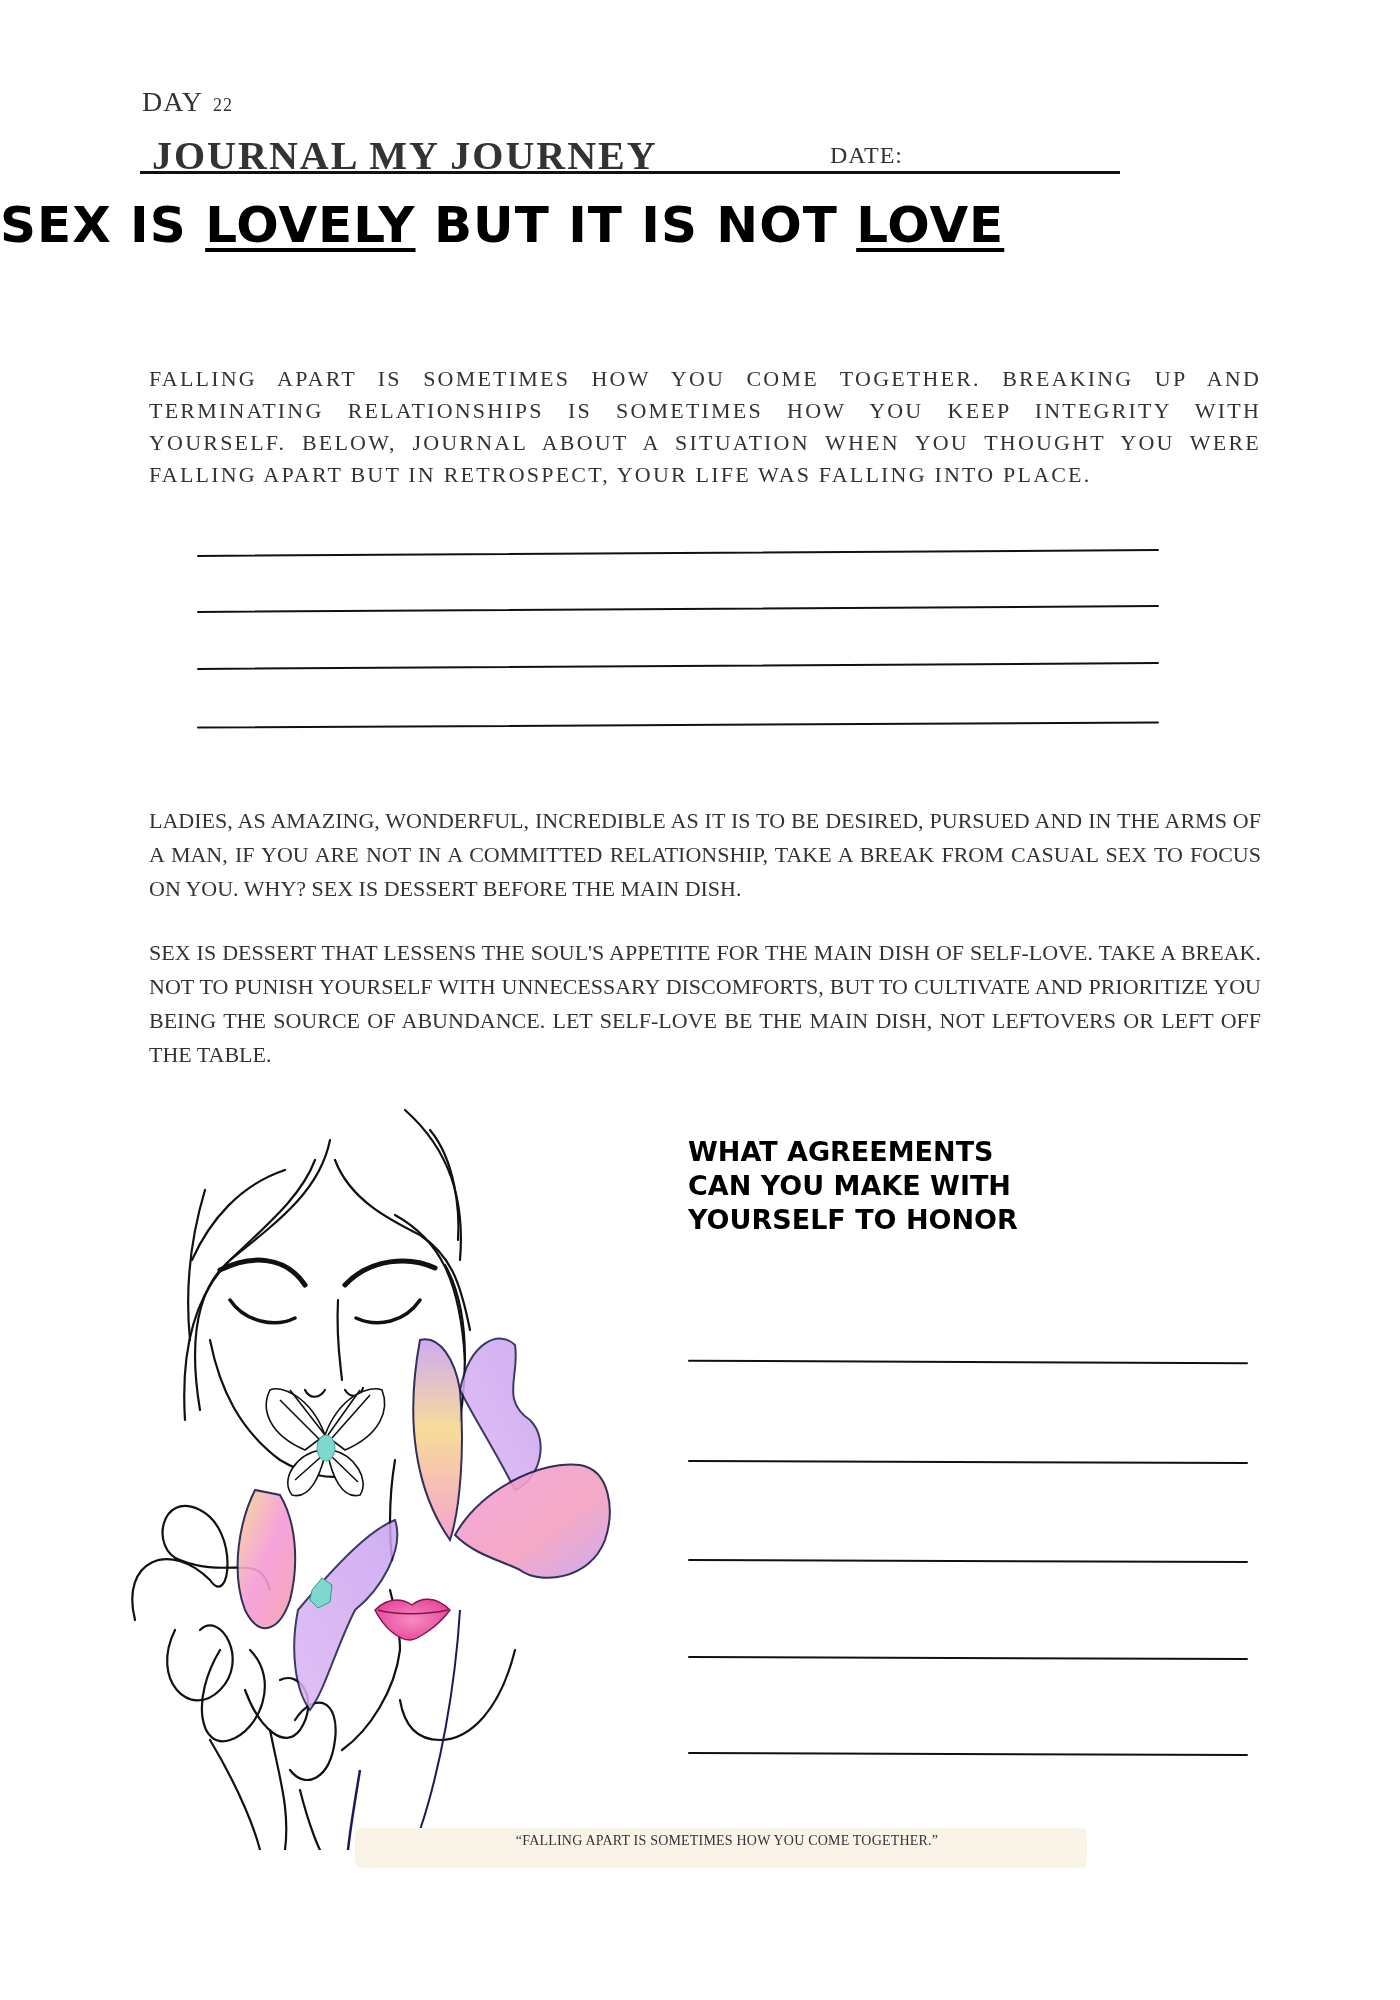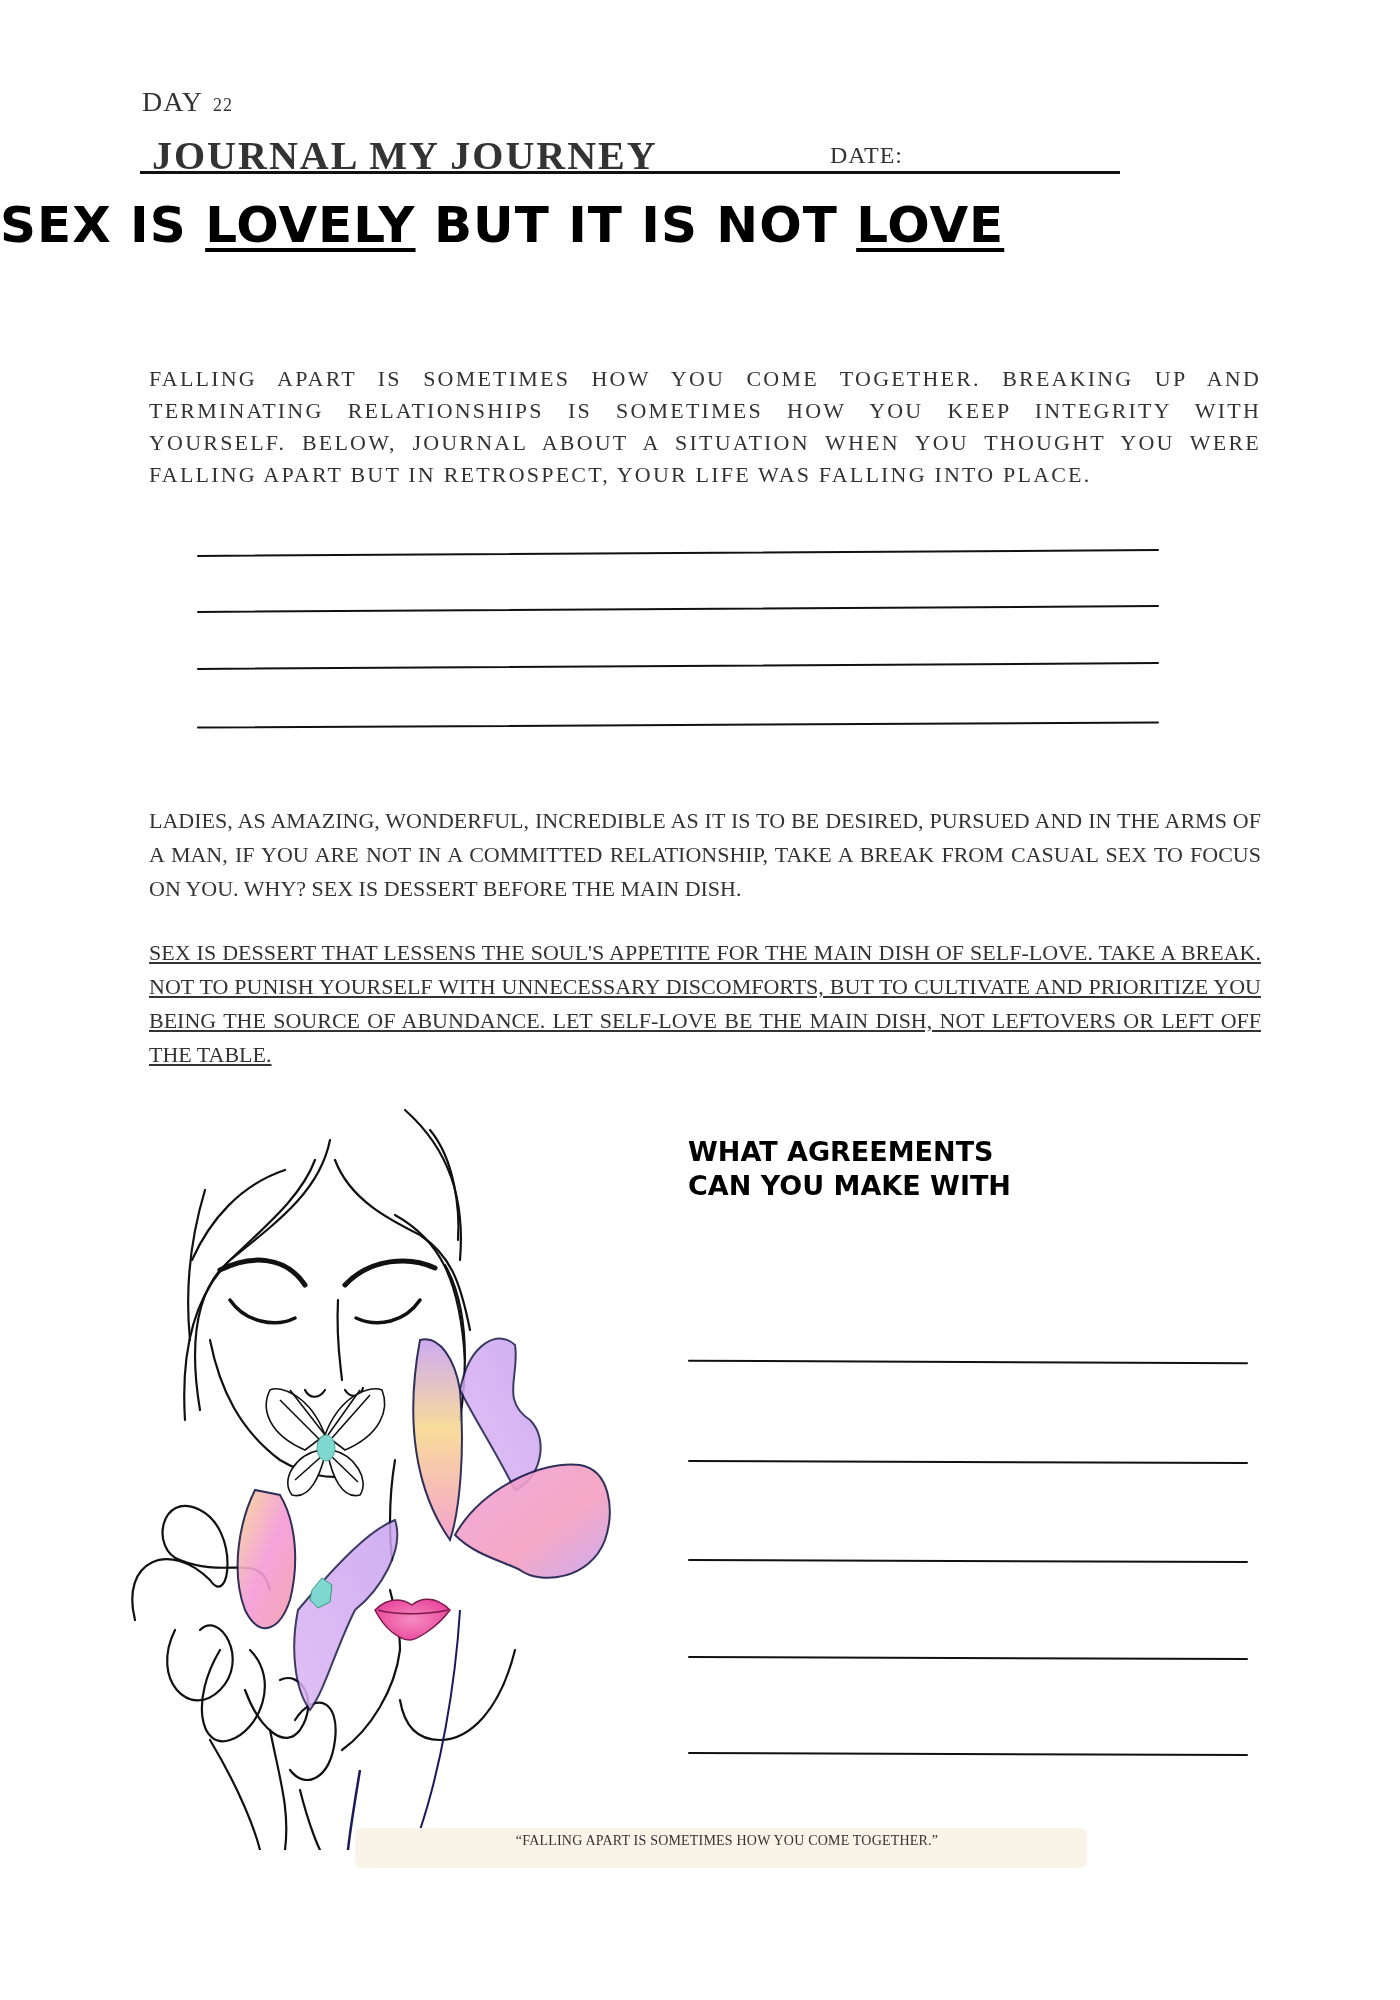--- a/index.html
+++ b/index.html
@@ -15,21 +15,21 @@
 
   .headline { left: 0; width: 1400px; top: 196px; text-align: left; margin: 0;
               font-family: "DejaVu Sans", "Liberation Sans", sans-serif; font-weight: bold;
               font-size: 50px; letter-spacing: 1px; color: #000; }
   .headline .u { text-decoration: underline; text-decoration-thickness: 4px; text-underline-offset: 6px; }
 
   .para { left: 141px; width: 1112px; font-size: 22px; text-align: justify; text-align-last: left;
           color: #333; margin: 8px; }
   .para1 { top: 355px; line-height: 32px; letter-spacing: 2.2px; }
   .para2 { top: 796px; line-height: 34px; }
-  .para3 { top: 928px; line-height: 34px; text-decoration: underline; }
+  .para3 { top: 928px; line-height: 34px; }
 
   .write-line { height: 2px; background: #111; border-radius: 1px; }
 
   .question { left: 688px; top: 1135px; margin: 0; width: 420px;
               font-family: "DejaVu Sans", "Liberation Sans", sans-serif; font-weight: bold;
               font-size: 27px; line-height: 34px; color: #000; letter-spacing: 0px; }
 
   .illustration { left: 120px; top: 1090px; width: 560px; height: 760px; }
 
   .quote-box { left: 355px; top: 1828px; width: 732px; height: 40px; background: #faf3e8;
@@ -150,20 +150,21 @@
     <g stroke="#7a1a4a" stroke-width="1.5">
       <path d="M255 520 C270 505 285 510 292 515 C300 508 315 505 330 520 C315 540 295 550 290 550 C280 550 265 540 255 520 Z" fill="url(#lips)"></path>
       <path d="M258 520 C275 525 305 525 328 520" fill="none"></path>
     </g>
   </svg>
 </div>
 
 <h3 class="abs question">
   <div>WHAT AGREEMENTS</div>
   <div>CAN YOU MAKE WITH</div>
+  <div>YOURSELF TO HONOR</div>
 </h3>
 
 <div class="abs write-line" style="left:688px; top:1361px; width:560px; transform:rotate(0.25deg);"></div>
 <div class="abs write-line" style="left:688px; top:1461px; width:560px; transform:rotate(0.2deg);"></div>
 <div class="abs write-line" style="left:688px; top:1560px; width:560px; transform:rotate(0.2deg);"></div>
 <div class="abs write-line" style="left:688px; top:1657px; width:560px; transform:rotate(0.2deg);"></div>
 <div class="abs write-line" style="left:688px; top:1753px; width:560px; transform:rotate(0.2deg);"></div>
 
 <div class="abs quote-box"></div>
 <div class="abs quote-text">“FALLING APART IS SOMETIMES HOW YOU COME TOGETHER.”</div>

